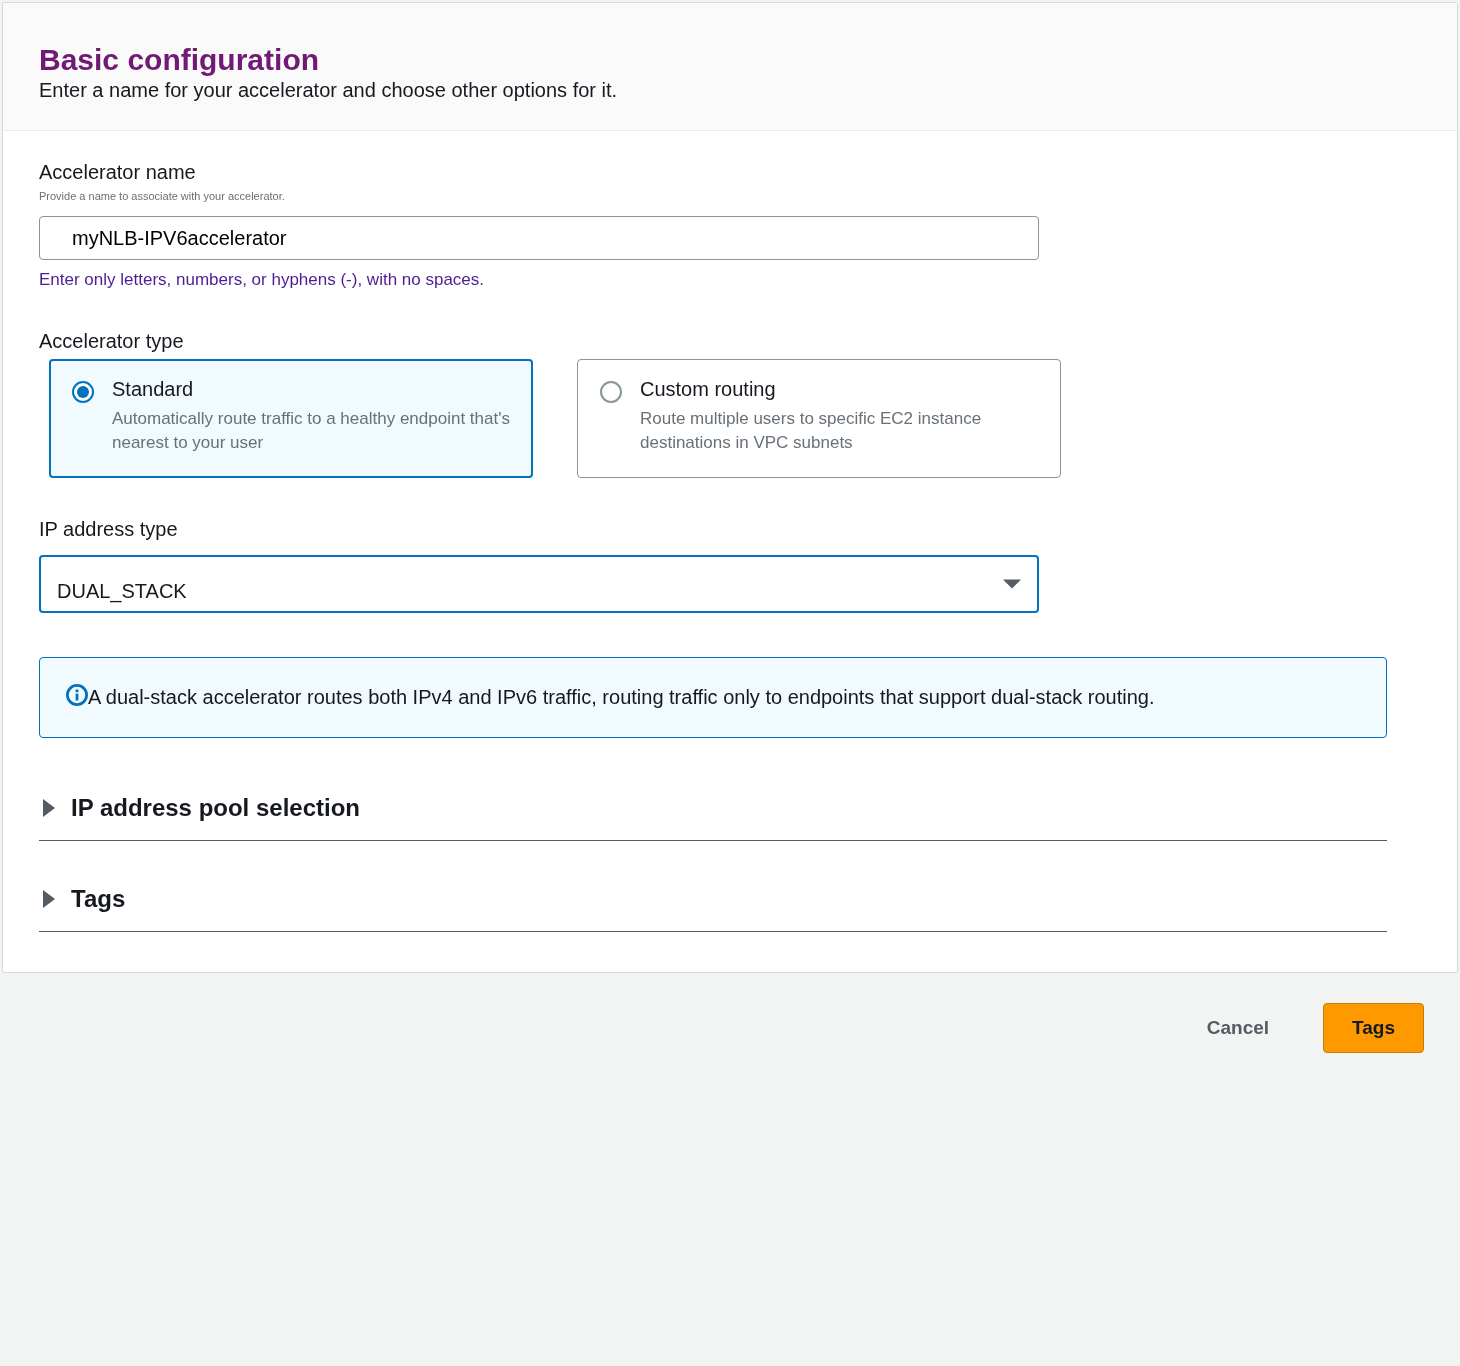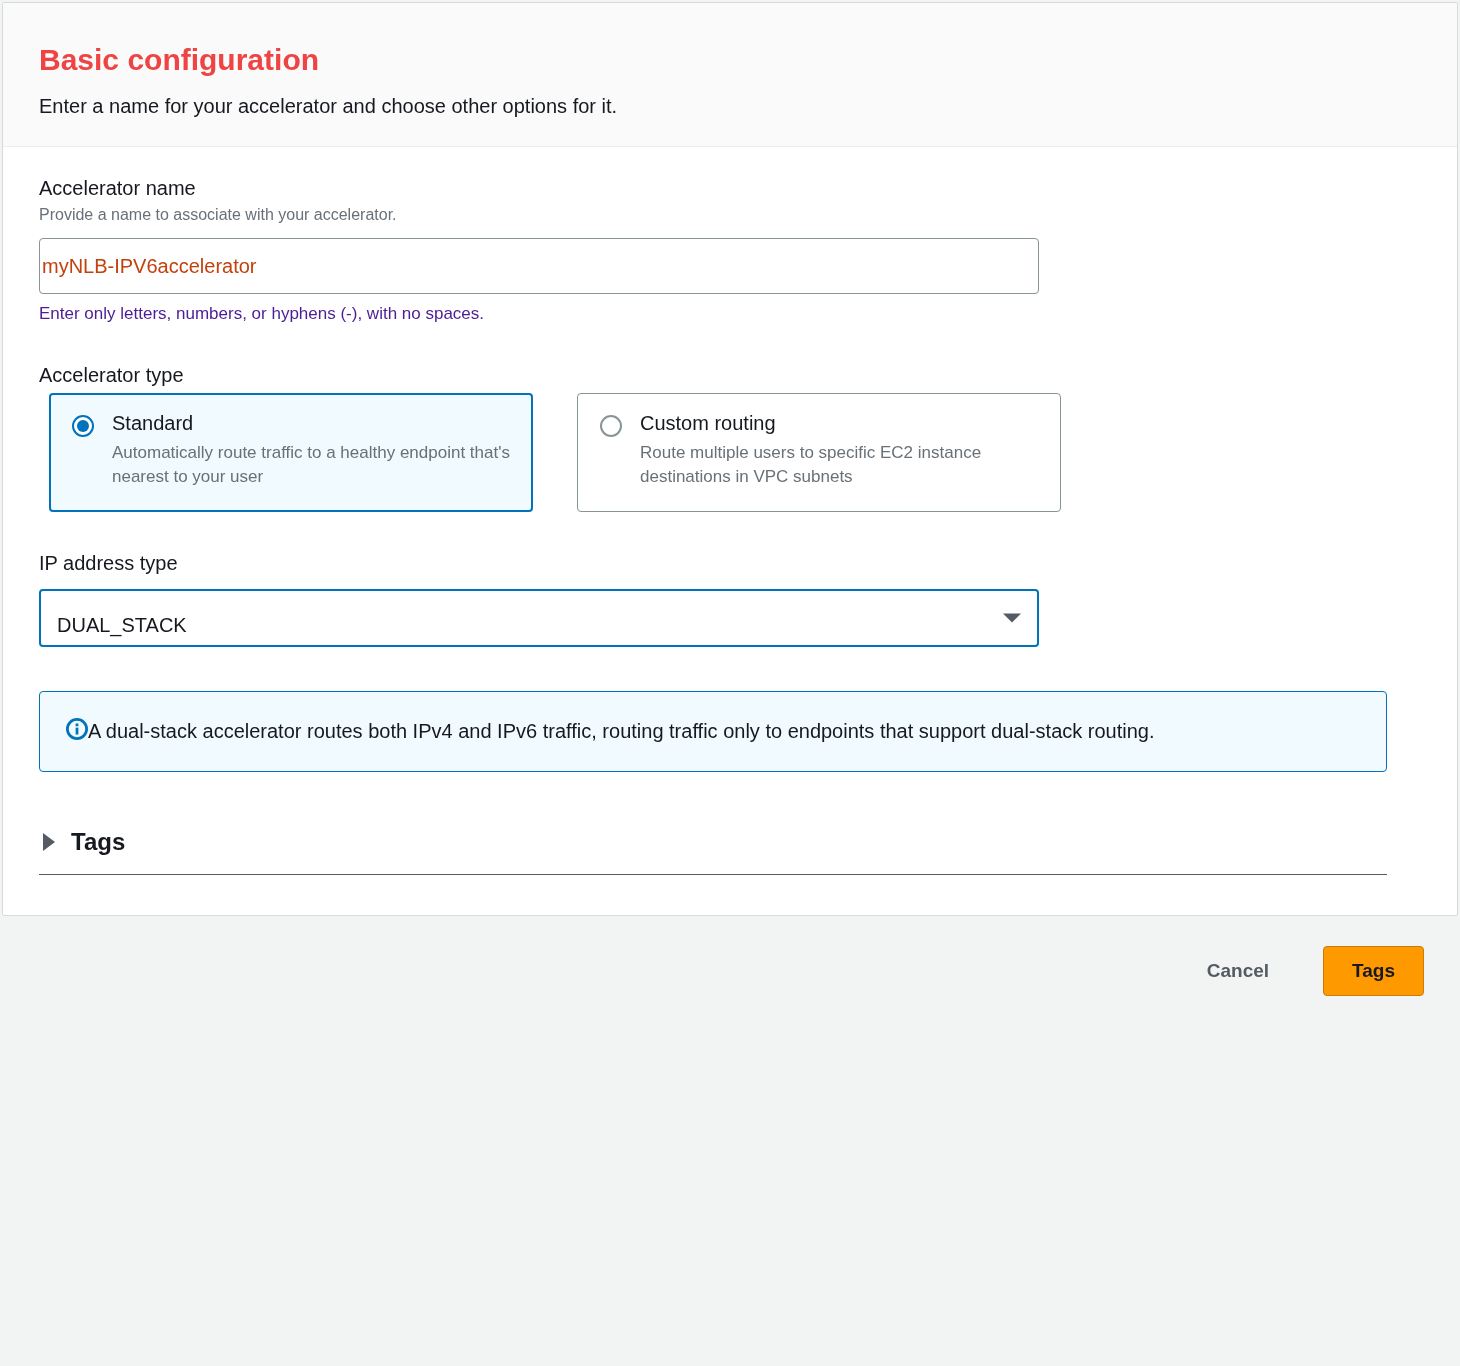--- a/index.html
+++ b/index.html
@@ -20,59 +20,59 @@
       margin: 2px 2px 0 2px;
     }
     .panel-header {
       padding: 40px 36px 28px 36px;
       border-bottom: 1px solid #eaeded;
       background: #fafafa;
     }
     .page-title {
       font-size: 30px;
       font-weight: 700;
-      color: #ef4444;
-      margin-bottom: 18px;
+      color: #701a75;
+      margin-bottom: 2px;
     }
     .page-subtitle {
       font-size: 20px;
       color: #16191f;
       font-weight: 400;
     }
     .panel-body {
       padding: 30px 36px 40px 36px;
     }
     .field-group {
       margin-bottom: 40px;
     }
     .field-label {
       font-size: 20px;
       font-weight: 400;
       color: #16191f;
       margin-bottom: 6px;
     }
     .field-hint {
-      font-size: 16px;
+      font-size: 11px;
       color: #687078;
       margin-bottom: 14px;
     }
     .field-subhint {
       font-size: 17px;
       color: #4c1d95;
       margin-top: 10px;
     }
     .text-input {
       width: 1000px;
       max-width: 100%;
-      height: 56px;
-      padding: 8px 2px;
+      height: 44px;
+      padding: 8px 32px;
       font-size: 20px;
       border: 1px solid #879596;
       border-radius: 4px;
-      color: #c2410c;
+      color: #000000;
       background: #ffffff;
     }
     .radio-row {
       display: flex;
       gap: 34px;
     }
     .radio-tile {
       width: 484px;
       border: 1px solid #879596;
       border-radius: 4px;
@@ -278,20 +278,24 @@
       <div class="info-icon-wrap">
         <svg width="22" height="22" viewBox="0 0 16 16">
           <circle cx="8" cy="8" r="7" fill="none" stroke="#0073bb" stroke-width="2"></circle>
           <rect x="7" y="7" width="2" height="5" fill="#0073bb"></rect>
           <rect x="7" y="4" width="2" height="2" fill="#0073bb"></rect>
         </svg>
       </div>
       <div class="info-text">A dual-stack accelerator routes both IPv4 and IPv6 traffic, routing traffic only to endpoints that support dual-stack routing.</div>
     </div>
 
+    <div class="expand-row">
+      <div class="expand-caret"></div>
+      <div class="expand-label">IP address pool selection</div>
+    </div>
 
     <div class="expand-row">
       <div class="expand-caret"></div>
       <div class="expand-label">Tags</div>
     </div>
 
   </div>
 </div>
 
 <div class="footer">

